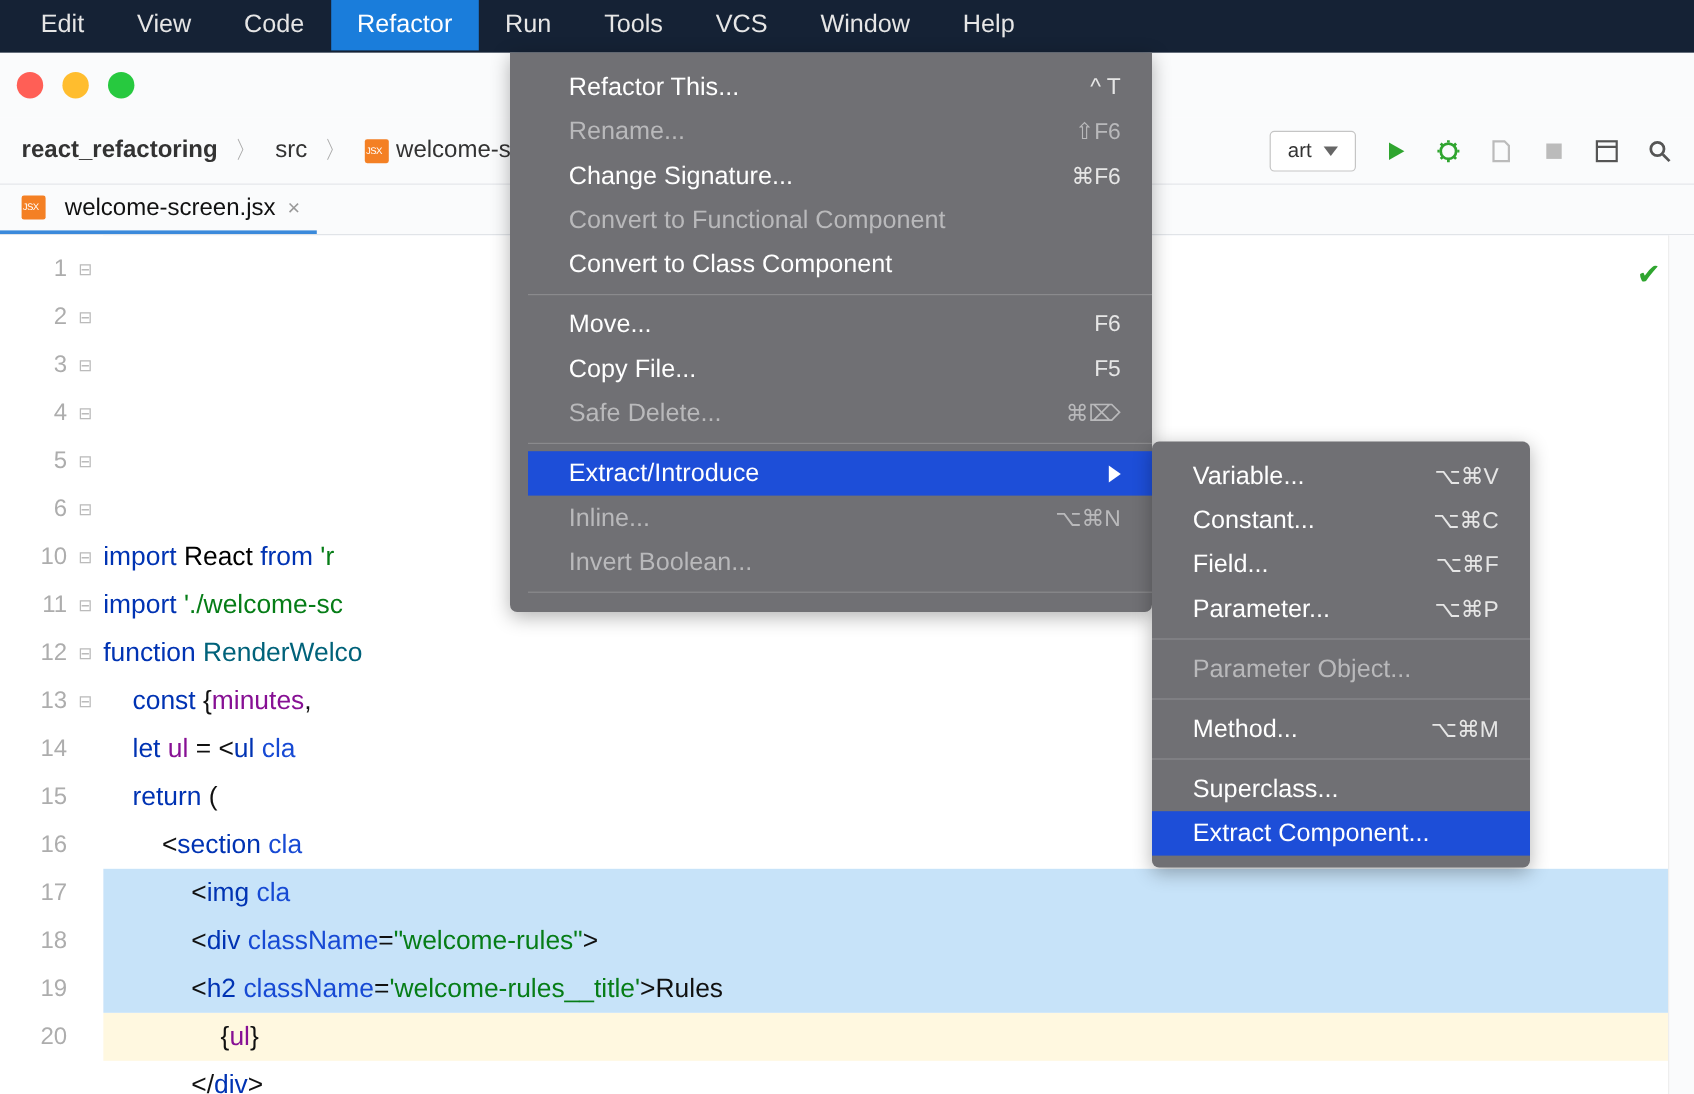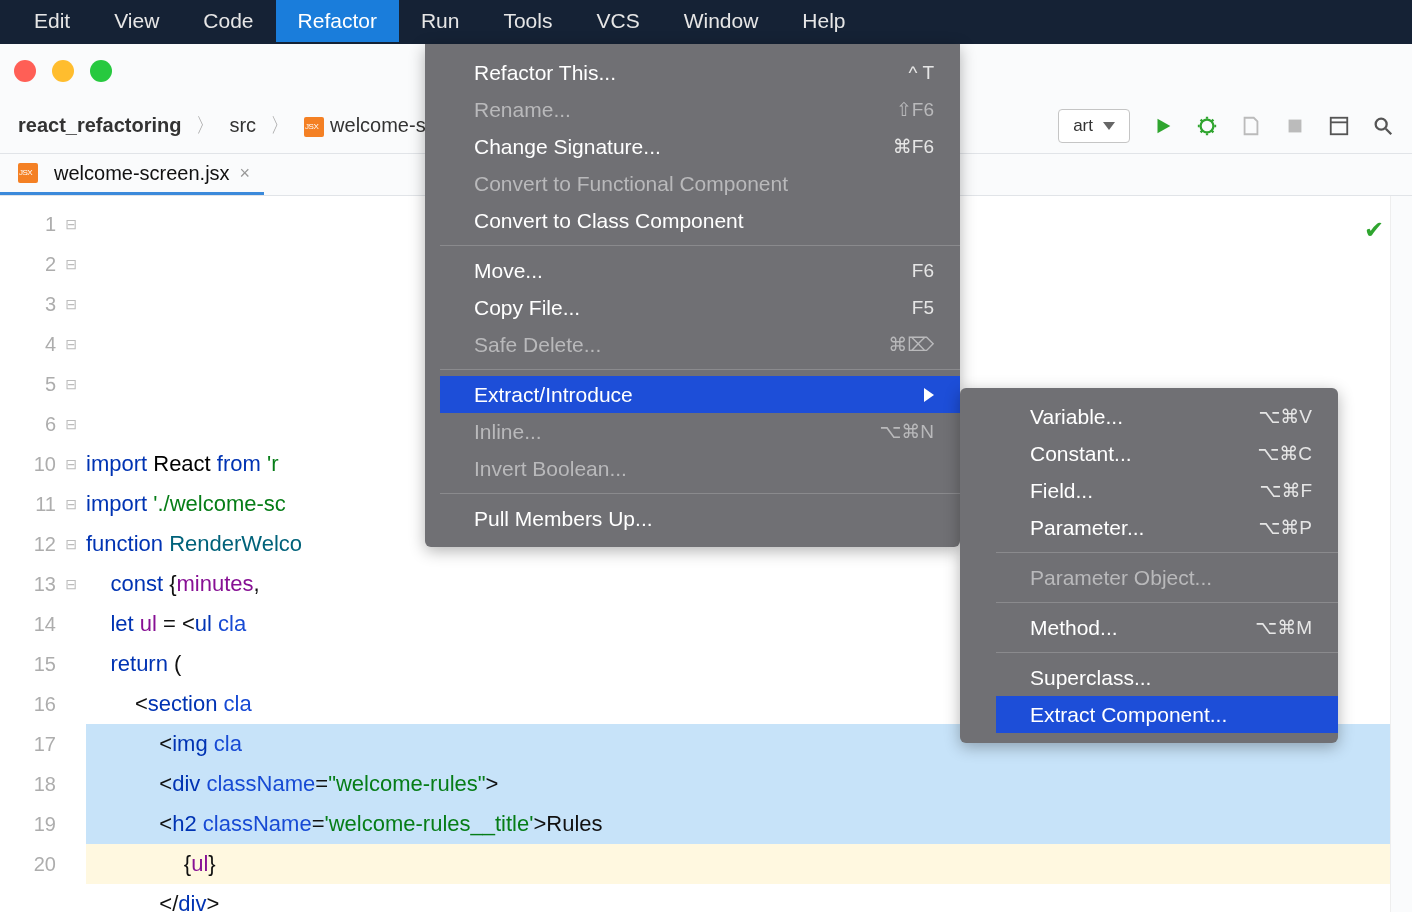--- a/index.html
+++ b/index.html
@@ -58,21 +58,21 @@
 .menu { position: absolute; background: #707074; border-radius: 0 0 6px 6px; box-shadow: 0 4px 16px rgba(0,0,0,0.3); padding: 10px 0; z-index: 100; font-size: 21px; }
 .menu-item { display: flex; align-items: center; justify-content: space-between; padding: 6px 26px 6px 34px; color: #fff; cursor: pointer; gap:40px; min-height:37px; }
 .menu-item.disabled { color: #b9b9bb; }
 .menu-item.hl { background: #1d4ed8; }
 .menu-item .sc { color: #e6e6e6; font-size: 19px; }
 .menu-item.disabled .sc { color: #b9b9bb; }
 .menu-sep { height: 1px; background: #8a8a8d; margin: 6px 0; }
 .submenu-arrow { width:0;height:0;border-top:7px solid transparent;border-bottom:7px solid transparent;border-left:10px solid #fff; }
 
 #menu1 { left: 425px; top: 44px; width: 535px; padding-left: 15px; }
-#menu2 { left: 960px; top: 388px; width: 378px; border-radius:6px;padding-left:36px; }
+#menu2 { left: 960px; top: 368px; width: 315px; border-radius:6px; }
 </style>
 </head>
 <body>
 
 <div class="menubar" id="menubar">
     <div class="menubar-item">Edit</div>
     <div class="menubar-item">View</div>
     <div class="menubar-item">Code</div>
     <div class="menubar-item active">Refactor</div>
     <div class="menubar-item">Run</div>
@@ -218,23 +218,20 @@
       <span class="submenu-arrow"></span>
     </div>
     <div class="menu-item disabled">
       <span>Inline...</span>
       <span class="sc">⌥⌘N</span>
     </div>
     <div class="menu-item disabled">
       <span>Invert Boolean...</span>
     </div>
     <div class="menu-sep"></div>
-    <div class="menu-item">
-      <span>Pull Members Up...</span>
-    </div>
   </div>
 
 <div class="menu" id="menu2">
     <div class="menu-item">
       <span>Variable...</span>
       <span class="sc">⌥⌘V</span>
     </div>
     <div class="menu-item">
       <span>Constant...</span>
       <span class="sc">⌥⌘C</span>

